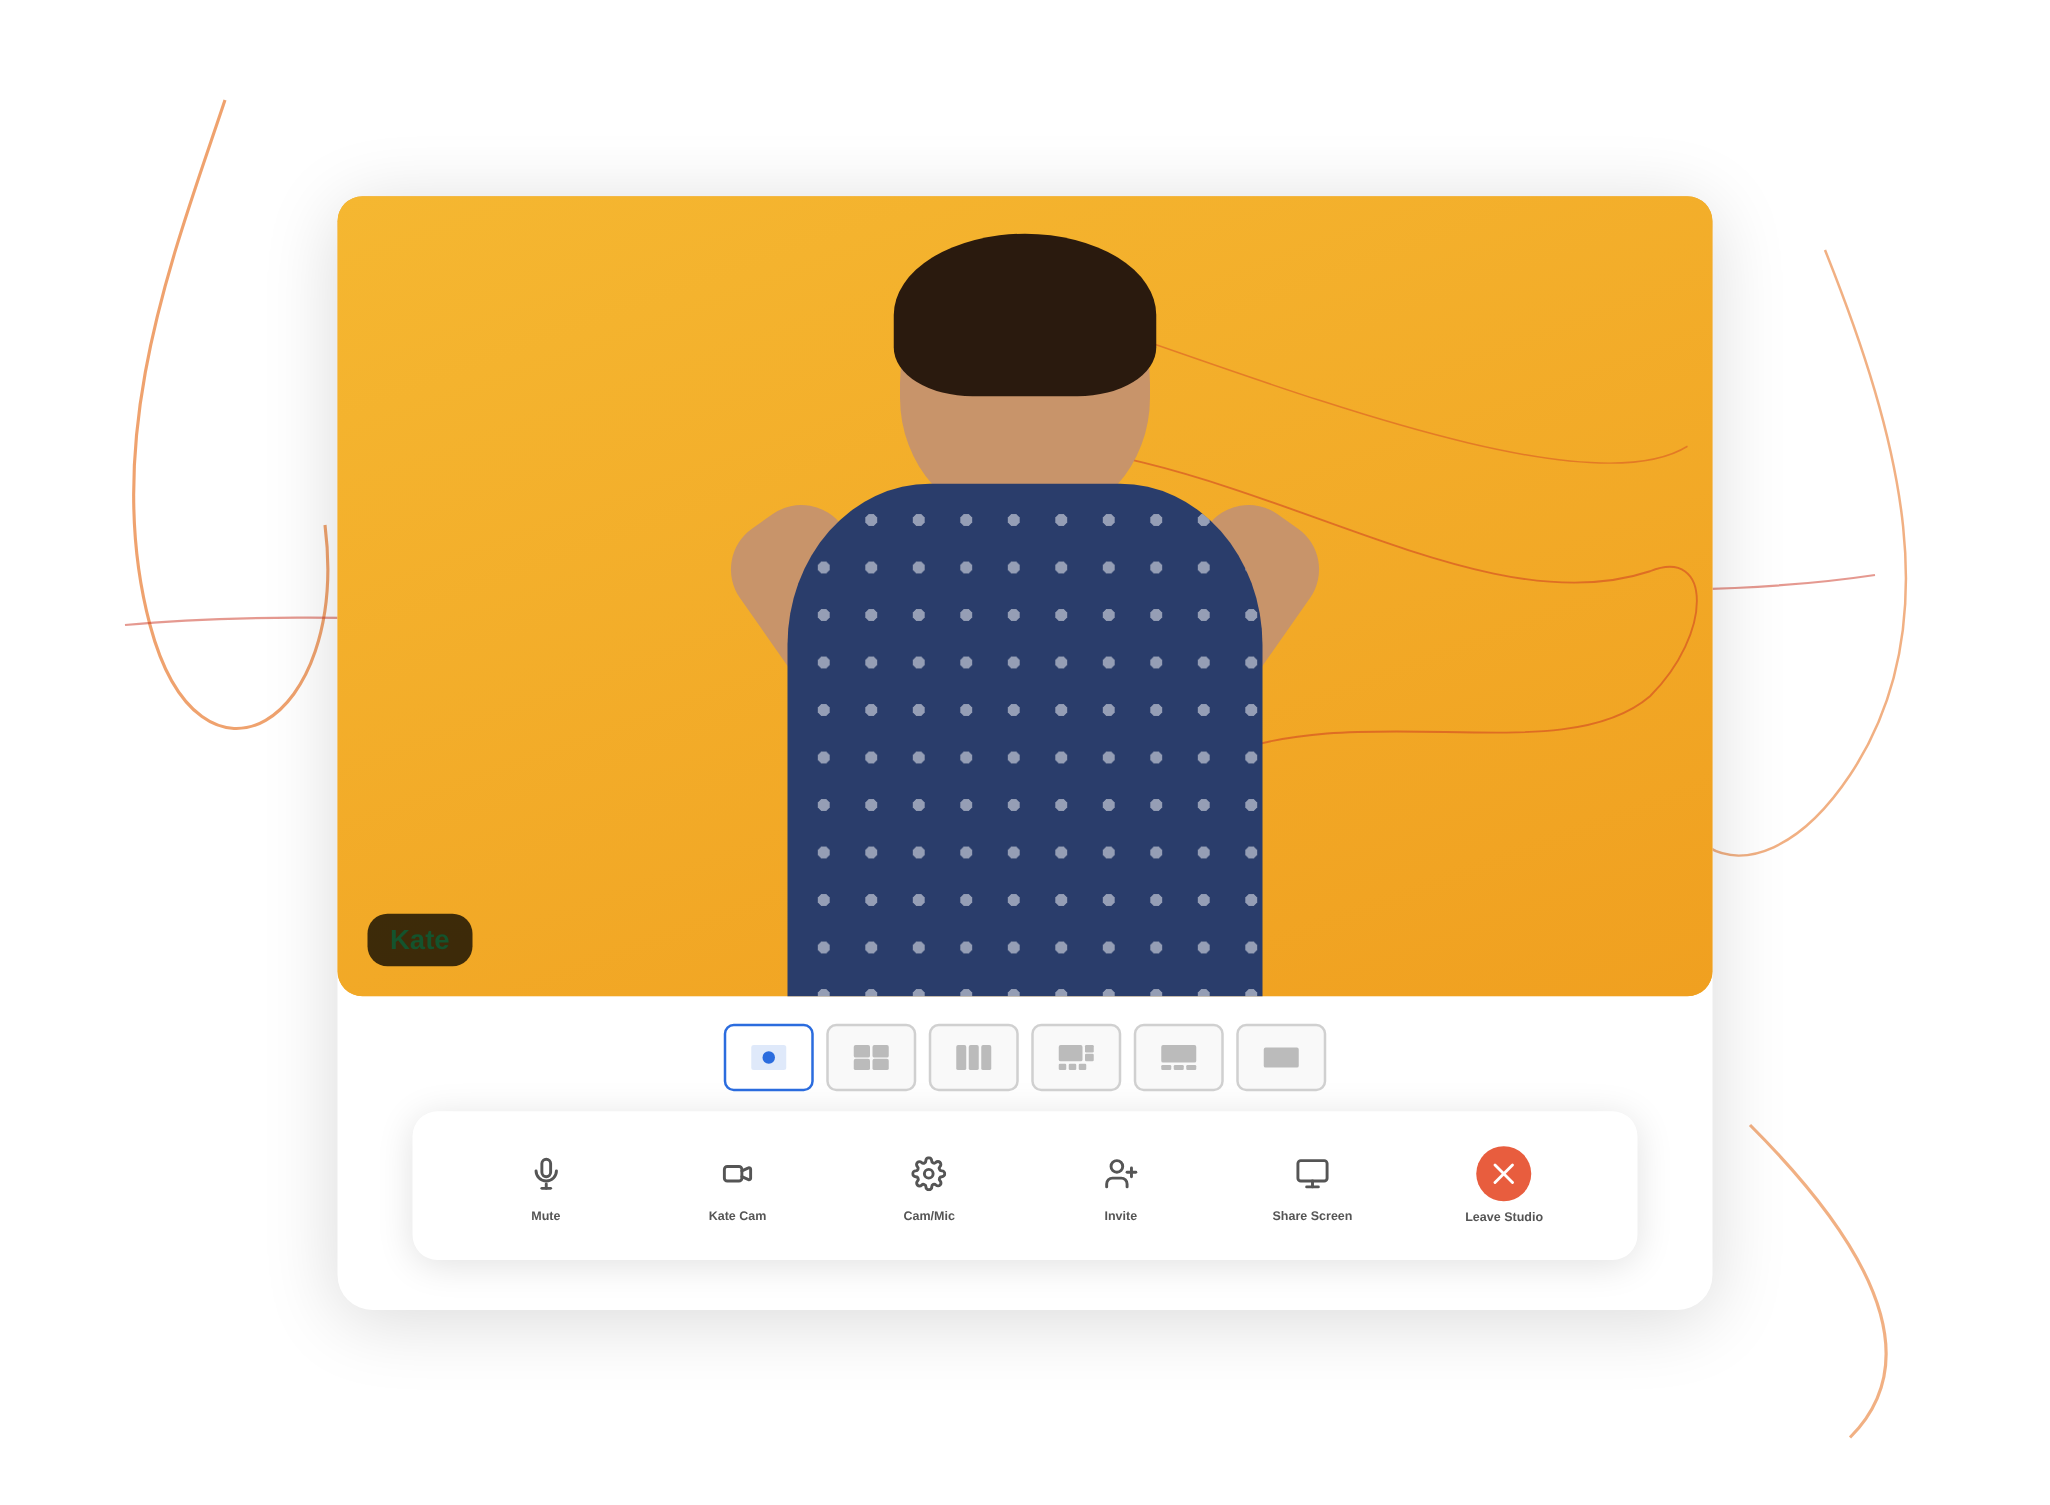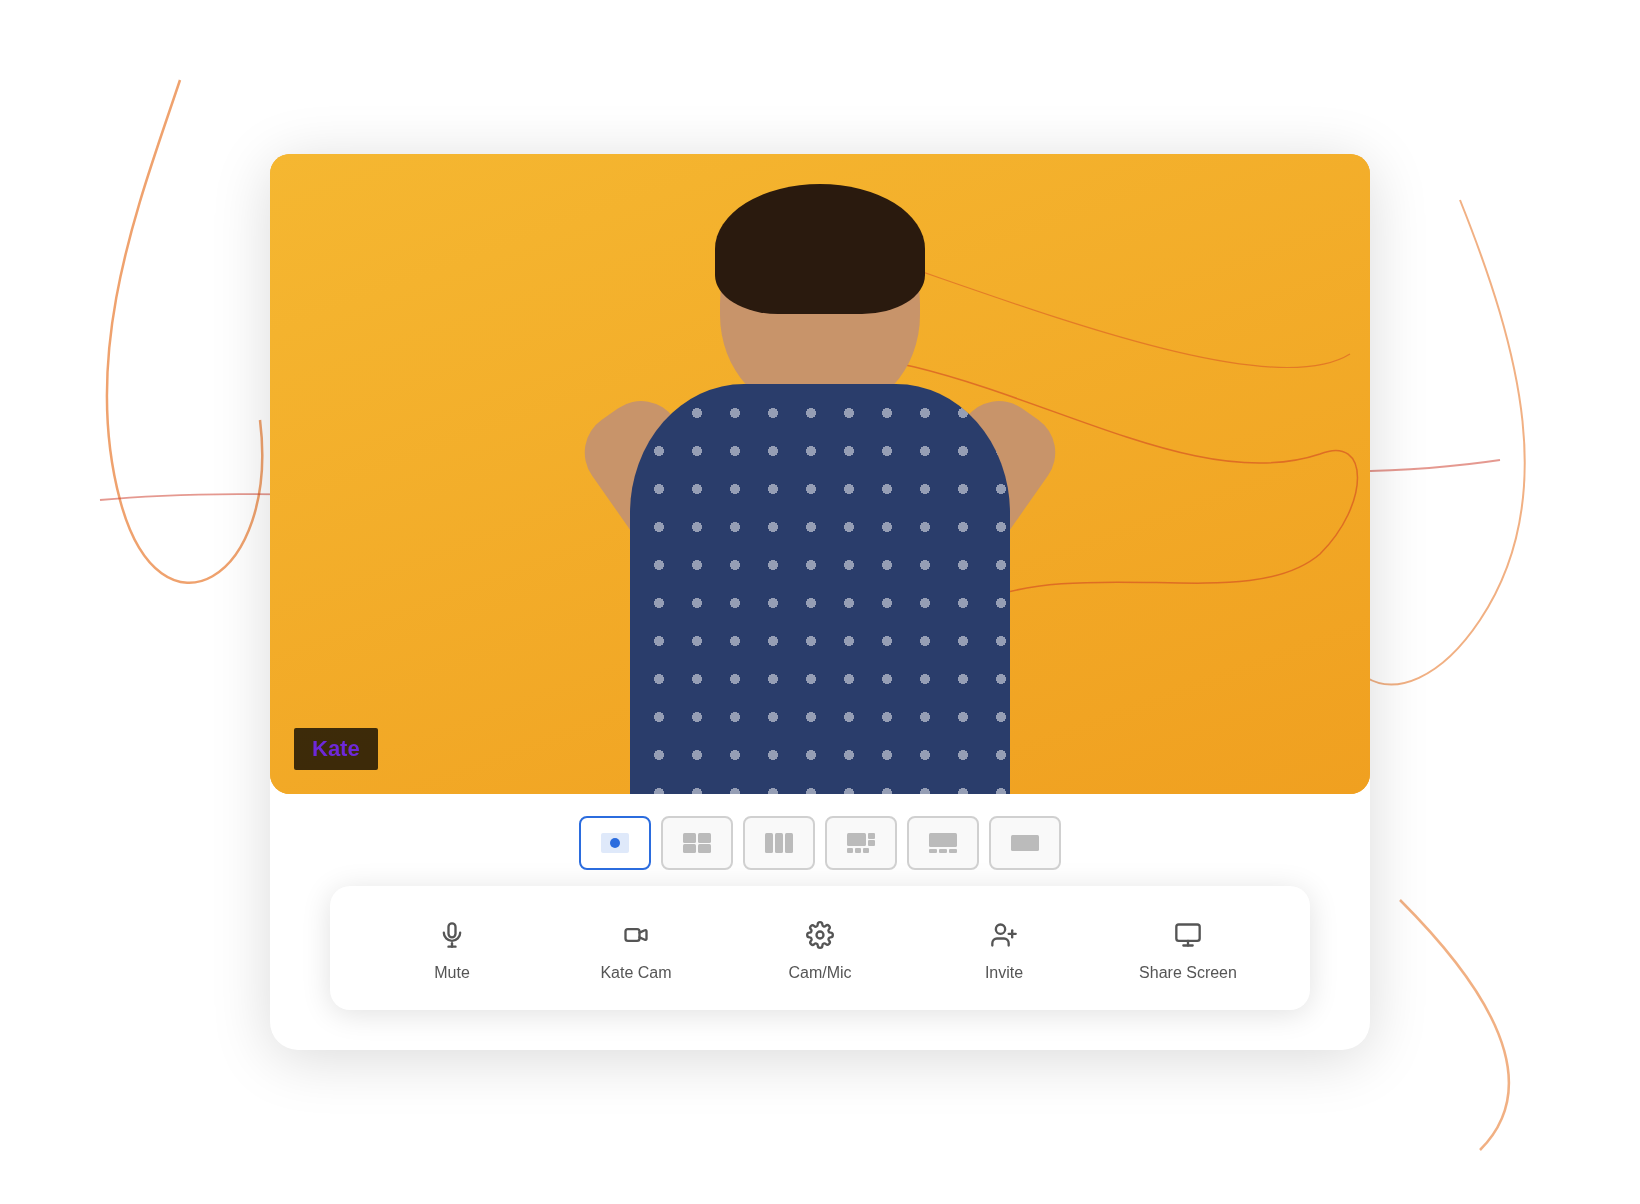--- a/index.html
+++ b/index.html
@@ -174,25 +174,25 @@
       width: 100%; height: 100%;
       pointer-events: none;
     }
 
     
     .name-badge {
       position: absolute;
       bottom: 24px;
       left: 24px;
       background: rgba(0,0,0,0.75);
-      color: #6d28d9;
+      color: #14532d;
       font-size: 22px;
       font-weight: 600;
       padding: 8px 18px;
-      border-radius: 2px;
+      border-radius: 16px;
     }
 
     
     .layout-selector {
       display: flex;
       justify-content: center;
       align-items: center;
       gap: 10px;
       padding: 22px 0 16px 0;
     }
@@ -252,23 +252,23 @@
 
     .toolbar-btn .icon-wrap {
       width: 42px;
       height: 42px;
       display: flex;
       align-items: center;
       justify-content: center;
     }
 
     .toolbar-btn .btn-label {
-      font-size: 16px;
+      font-size: 10px;
       color: #555;
-      font-weight: 400;
+      font-weight: 700;
       white-space: nowrap;
     }
 
     .toolbar-btn.leave-btn .icon-wrap {
       background: #e85d3e;
       border-radius: 50%;
       width: 44px;
       height: 44px;
     }
 
@@ -437,15 +437,24 @@
       <div class="icon-wrap">
         <svg class="toolbar-icon" viewBox="0 0 24 24">
           <rect x="2" y="3" width="20" height="14" rx="2"></rect>
           <line x1="8" y1="21" x2="16" y2="21"></line>
           <line x1="12" y1="17" x2="12" y2="21"></line>
         </svg>
       </div>
       <span class="btn-label">Share Screen</span>
     </button>
 
+    <button class="toolbar-btn leave-btn">
+      <div class="icon-wrap">
+        <svg class="toolbar-icon leave" viewBox="0 0 24 24" style="stroke:white;fill:none;">
+          <line x1="18" y1="6" x2="6" y2="18"></line>
+          <line x1="6" y1="6" x2="18" y2="18"></line>
+        </svg>
+      </div>
+      <span class="btn-label">Leave Studio</span>
+    </button>
 
   </div>
 </div>
 
 </body></html>

